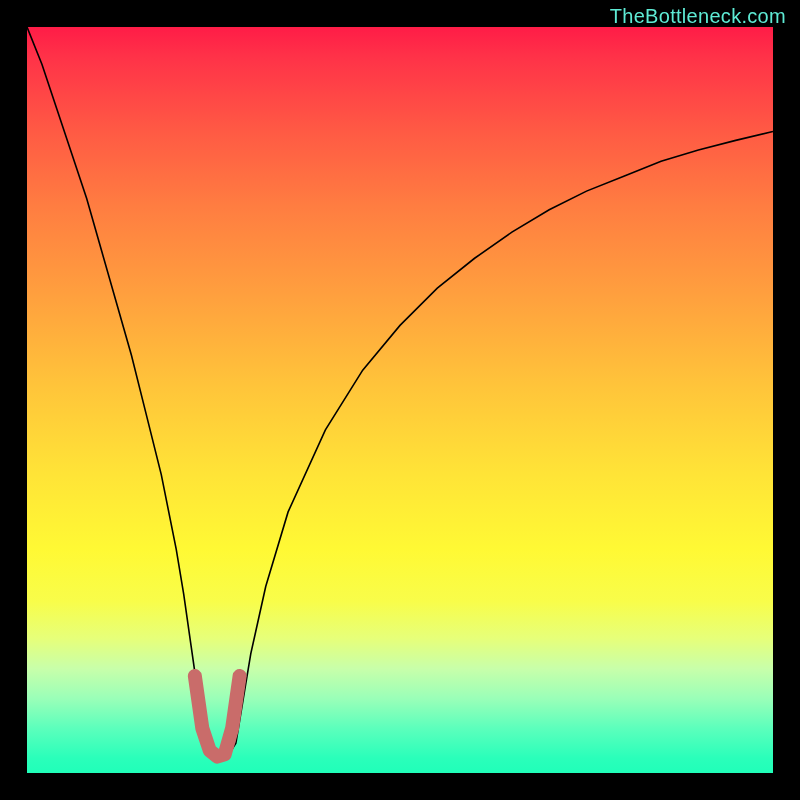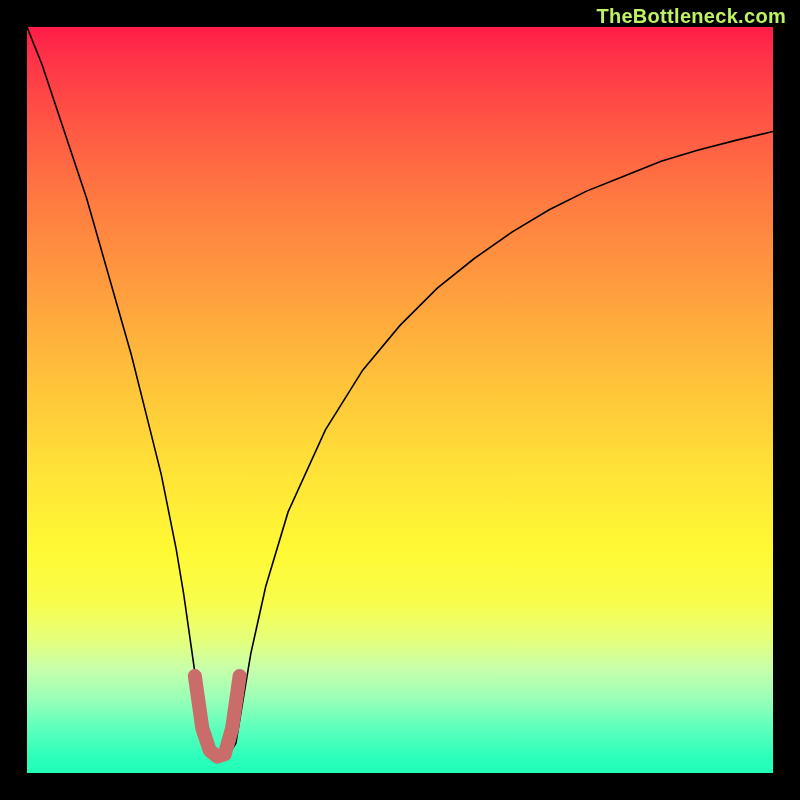--- a/index.html
+++ b/index.html
@@ -11,23 +11,23 @@
       width: 800px;
       height: 800px;
       background: #000;
       position: relative;
       font-family: Arial, sans-serif;
     }
     .watermark {
       position: absolute;
       top: 5px;
       right: 14px;
-      color: #bef264;
+      color: #5eead4;
       font-size: 20px;
-      font-weight: bold;
+      font-weight: normal;
       z-index: 100;
       letter-spacing: 0.3px;
     }
     .chart-frame {
       position: absolute;
       top: 27px;
       left: 27px;
       width: 746px;
       height: 746px;
       background: linear-gradient(to bottom,

